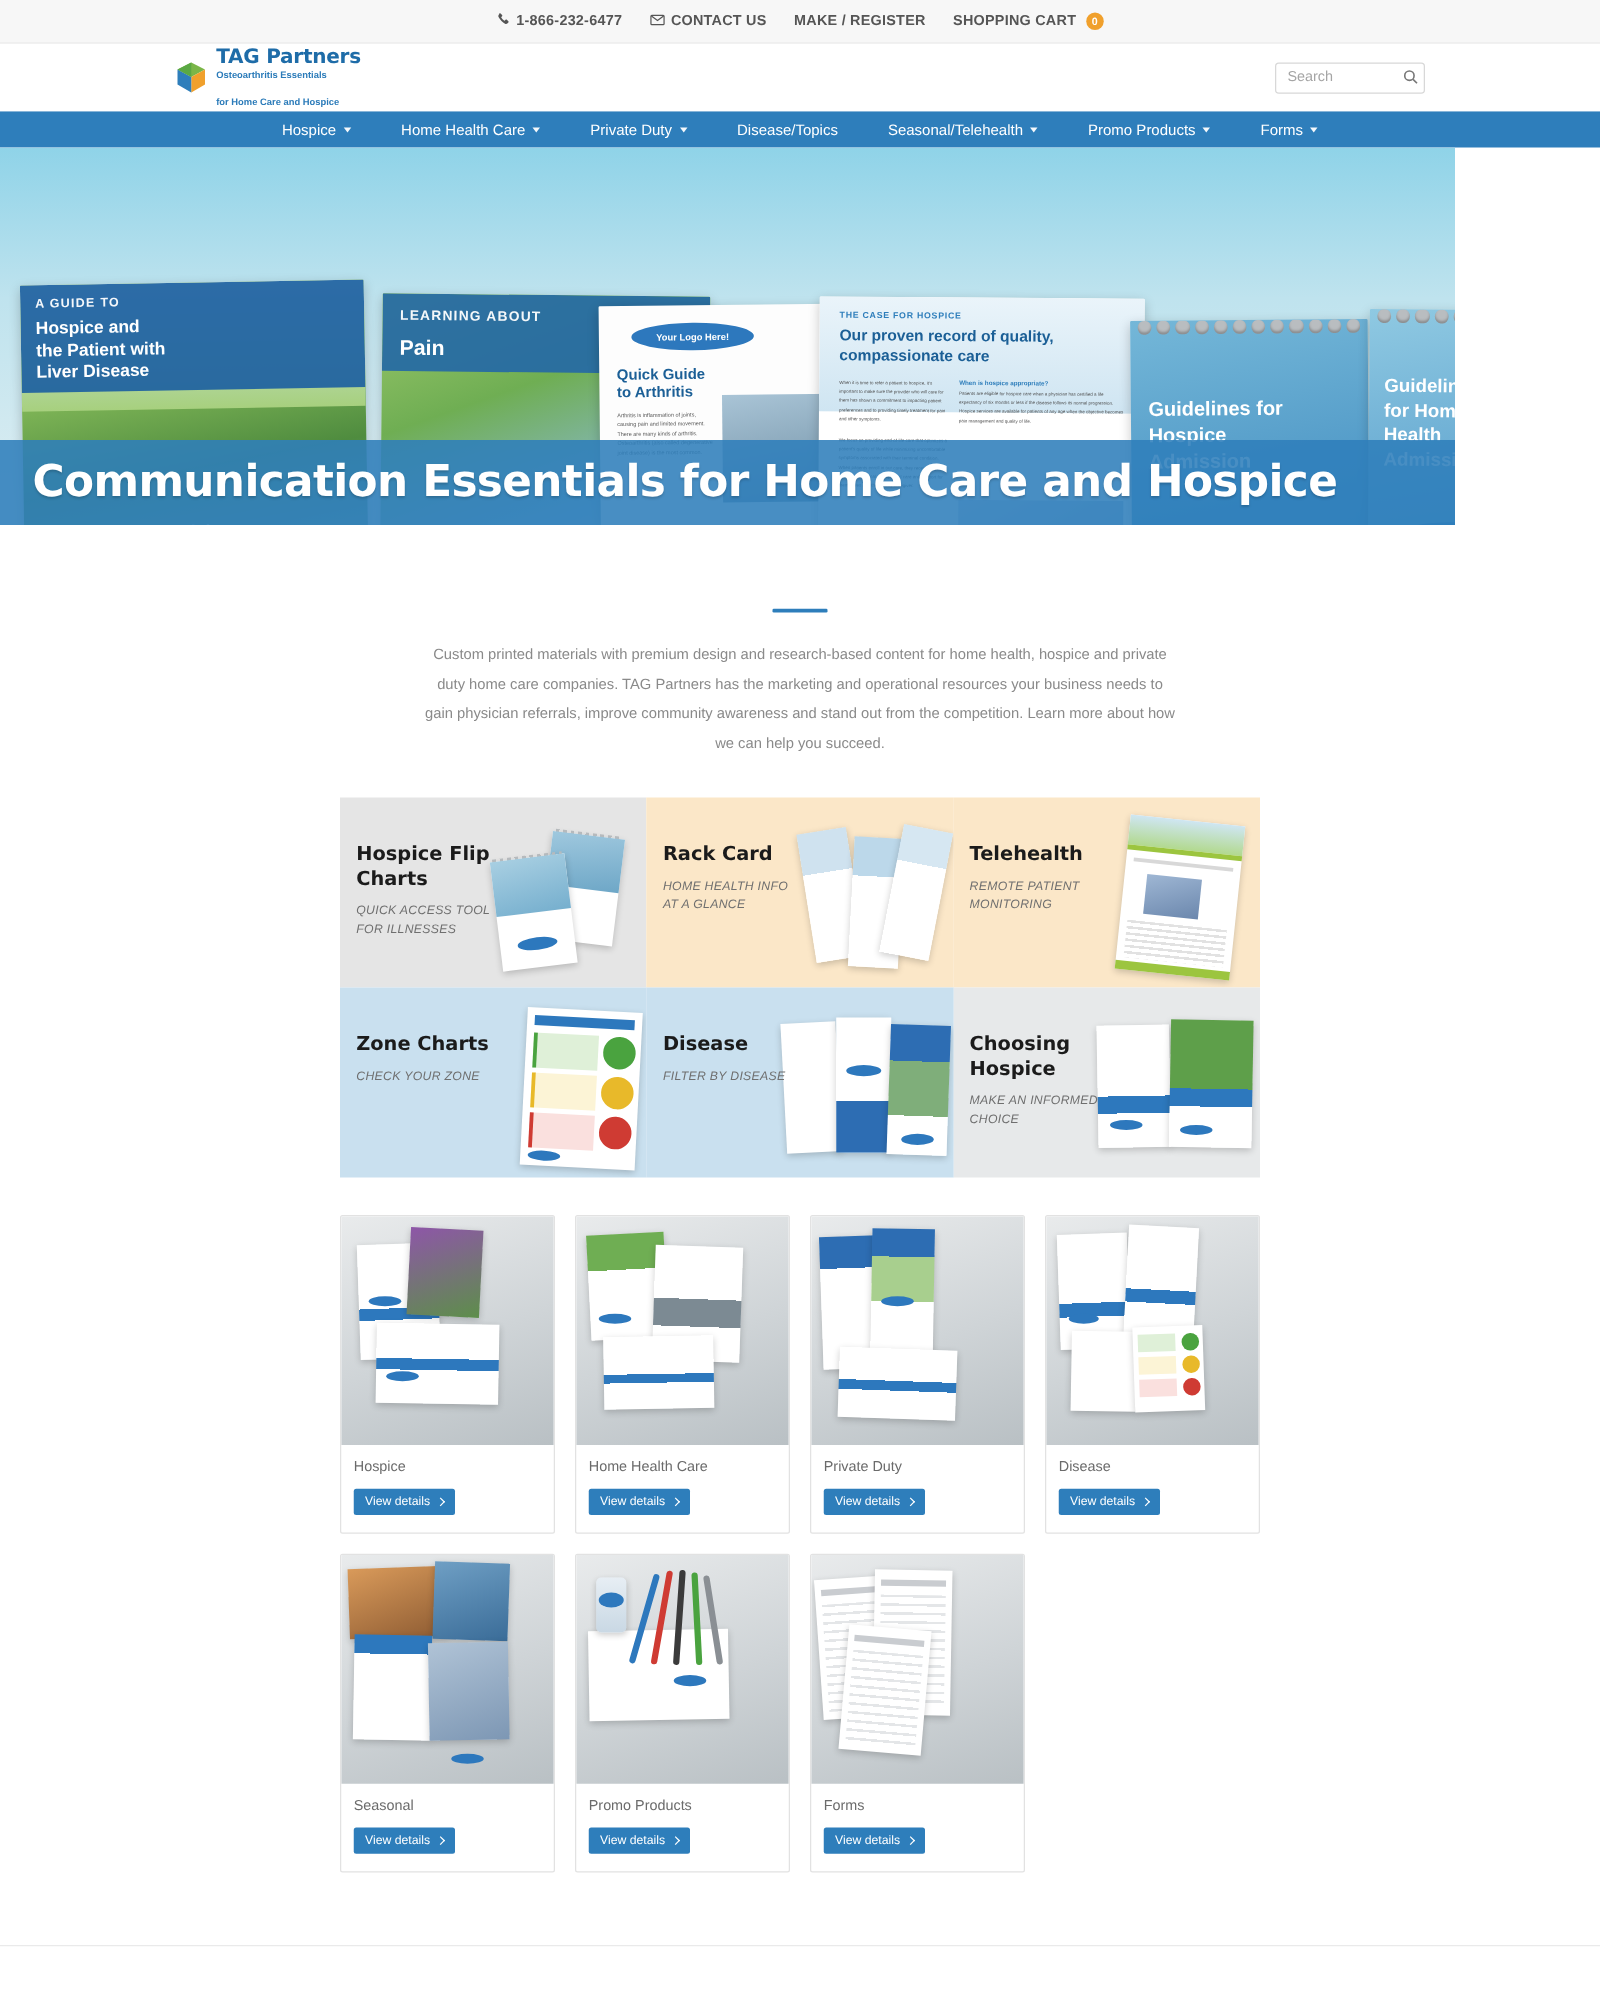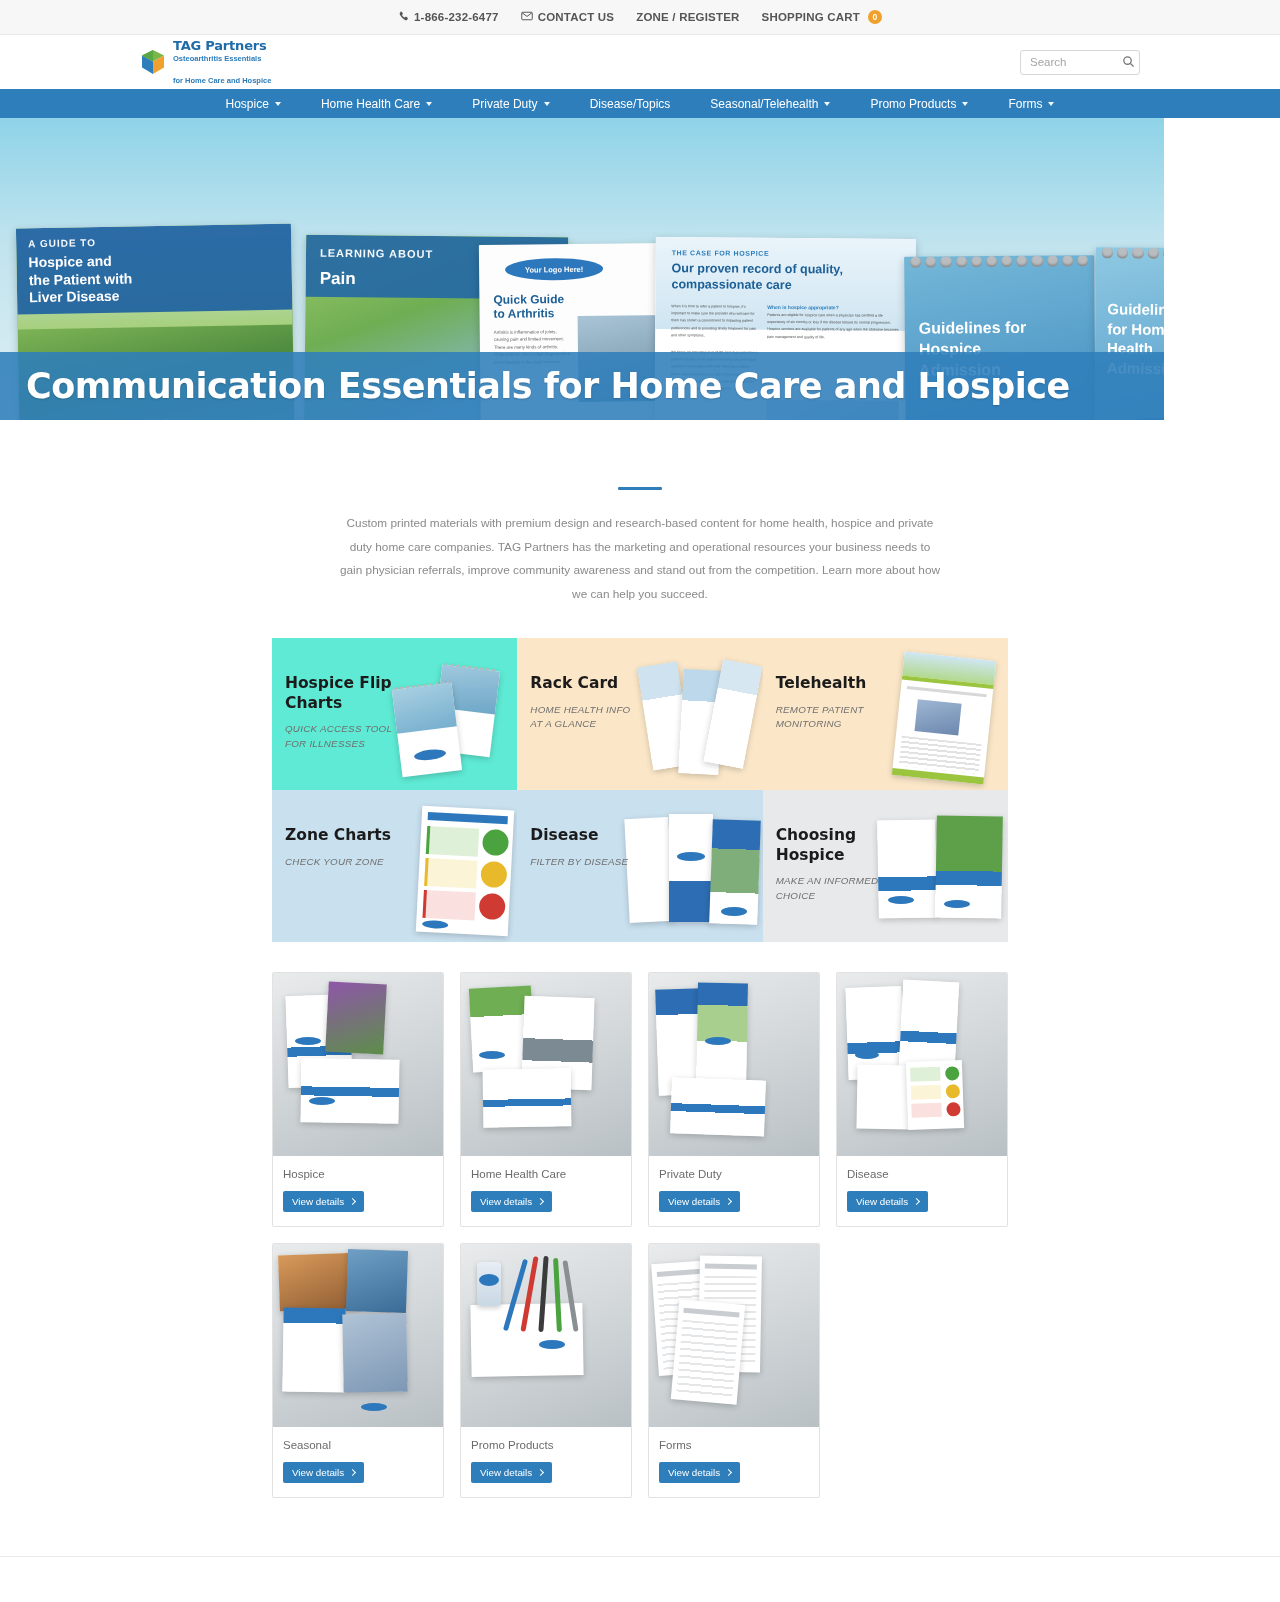--- a/index.html
+++ b/index.html
@@ -51,21 +51,21 @@
   }
   .header-inner {
     width: 1000px; margin: 0 auto;
     display: flex; align-items: center; justify-content: space-between;
     height: 100%;
   }
   .logo { display: flex; align-items: center; gap: 7px; text-decoration:none; }
   .logo-mark { width: 26px; height: 26px; position: relative; flex: none; }
   .logo-text-wrap { line-height: 1; }
   .logo-title {
-    font-size: 13px; font-weight: 700; color: #1e6ca8;
+    font-size: 16px; font-weight: 700; color: #1e6ca8;
     letter-spacing: -.2px; display:block;
     font-family: "DejaVu Sans", sans-serif;
   }
   .logo-sub {
     font-size: 7.5px; color: #2b7bb9; display: block;
     margin-top: 2px; line-height: 1.3; font-weight: 600;
   }
   .search-wrap { position: relative; }
   .search-input {
     width: 120px; height: 25px;
@@ -239,21 +239,21 @@
     <a class="tb-item" href="#">
       <span class="tb-ico">
         <svg width="12" height="10" viewBox="0 0 16 12" fill="none" stroke="#555" stroke-width="1.3">
             <rect x="1" y="1" width="14" height="10" rx="1"></rect>
             <path d="M1.5 1.8L8 6.6l6.5-4.8"></path>
           </svg>
       </span>
       <span>CONTACT US</span>
     </a>
     <a class="tb-item" href="#">
-      <span>ZONE / REGISTER</span>
+      <span>MAKE / REGISTER</span>
     </a>
     <a class="tb-item" href="#">
       <span>SHOPPING CART</span>
       <span class="cart-badge">0</span>
     </a>
   </div>
 
   <div class="header">
     <div class="header-inner">
       <a class="logo" href="#">
@@ -397,21 +397,21 @@
       <h1 class="hero-title">Communication Essentials for Home Care and Hospice</h1>
     </div>
   </section>
 
   <section class="intro">
     <div class="intro-rule"></div>
     <p class="intro-body">Custom printed materials with premium design and research-based content for home health, hospice and private duty home care companies. TAG Partners has the marketing and operational resources your business needs to gain physician referrals, improve community awareness and stand out from the competition. Learn more about how we can help you succeed.</p>
   </section>
 
   <section class="tiles" id="tiles-grid">
-      <div class="tile" style="background: #5eead4;">
+      <div class="tile" style="background: #e5e5e5;">
         <div class="tile-art" style="right: 6px; top: 30px; width: 118px; height: 112px;">
       <div class="mini" style="left:44px;top:0;width:58px;height:86px;transform:rotate(7deg);">
         <div class="mini-spiral"></div>
         <div class="mini-top" style="background:linear-gradient(170deg,#9fc8de,#6ea7c7);"></div>
       </div>
       <div class="mini" style="left:4px;top:18px;width:60px;height:88px;transform:rotate(-7deg);">
         <div class="mini-spiral"></div>
         <div class="mini-top" style="background:linear-gradient(170deg,#a8cfe2,#76afce);"></div>
         <div class="oval" style="left:14px;bottom:14px;width:32px;height:10px;"></div>
       </div>

